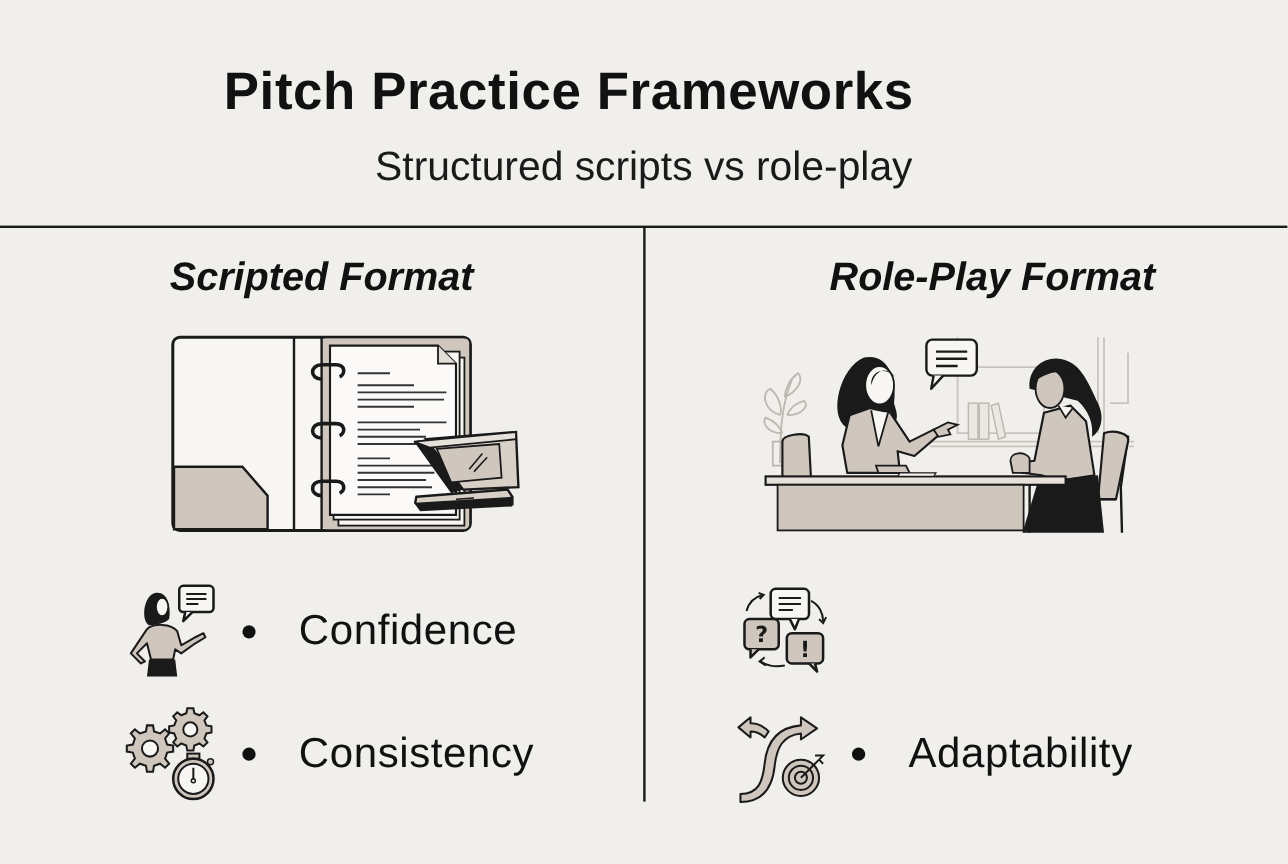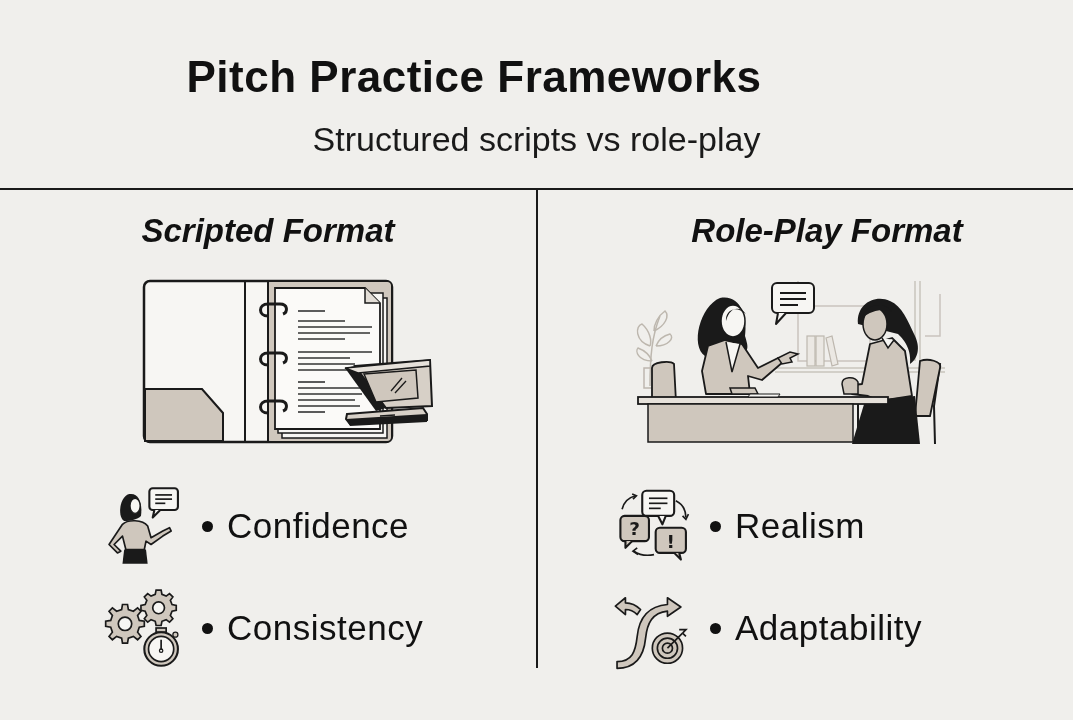--- a/index.html
+++ b/index.html
@@ -32,21 +32,21 @@
   }
   .col-left { left: 0; width: 536px; }
   .col-right { left: 538px; width: 506px; margin-left: 36px; }
   .illus { position: absolute; }
   .feature {
     position: absolute; display: flex; align-items: center;
   }
   .feature .icon { width: 84px; height: 84px; flex: 0 0 84px; }
   .feature .label {
     font-size: 35px; color: #111; margin-left: 14px; letter-spacing: 0.5px;
-    display: flex; align-items: center;
+    display: flex; align-items: center; gap: 22px;
   }
   .bullet {
     display: inline-block; width: 11px; height: 11px; border-radius: 50%;
     background: #111; margin-right: 14px;
   }
 </style>
 </head>
 <body>
 
 <div class="title">Pitch Practice Frameworks</div>
@@ -223,24 +223,20 @@
     <line x1="44" y1="17" x2="66" y2="17" stroke="#1a1a1a" stroke-width="2"></line>
     <line x1="44" y1="23" x2="66" y2="23" stroke="#1a1a1a" stroke-width="2"></line>
     <line x1="44" y1="29" x2="58" y2="29" stroke="#1a1a1a" stroke-width="2"></line>
     <rect x="10" y="38" width="34" height="30" rx="5" fill="#cfc7bd" stroke="#1a1a1a" stroke-width="2.5"></rect>
     <path d="M16 68 L16 76 L24 68" fill="#cfc7bd" stroke="#1a1a1a" stroke-width="2.5" stroke-linejoin="round"></path>
     <text x="27" y="61" text-anchor="middle" font-size="22" font-weight="700" font-family="DejaVu Sans, sans-serif" fill="#1a1a1a">?</text>
     <rect x="52" y="52" width="36" height="30" rx="5" fill="#cfc7bd" stroke="#1a1a1a" stroke-width="2.5"></rect>
     <path d="M74 82 L82 90 L80 82" fill="#cfc7bd" stroke="#1a1a1a" stroke-width="2.5" stroke-linejoin="round"></path>
     <text x="70" y="76" text-anchor="middle" font-size="22" font-weight="700" font-family="DejaVu Sans, sans-serif" fill="#1a1a1a">!</text>
   </svg>
-  <div class="label">
-    <span class="bullet"></span>
-    <span>Realism</span>
-  </div>
 </div>
 
 <div class="feature" style="left:612px; top:586px;">
   <svg class="icon" viewBox="0 0 100 100">
     <path d="M34 28 C28 22 22 20 16 20 L16 14 L4 24 L16 34 L16 28 C22 28 26 30 30 34 Z" fill="#cfc7bd" stroke="#1a1a1a" stroke-width="2" stroke-linejoin="round"></path>
     <path d="M6 90 C24 90 28 78 30 60 C32 40 42 24 66 22 L66 14 L82 25 L66 36 L66 30 C48 32 42 44 40 62 C38 82 30 98 6 98 Z" fill="#cfc7bd" stroke="#1a1a1a" stroke-width="2" stroke-linejoin="round"></path>
     <circle cx="66" cy="74" r="18" fill="#cfc7bd" stroke="#1a1a1a" stroke-width="2"></circle>
     <circle cx="66" cy="74" r="12" fill="none" stroke="#1a1a1a" stroke-width="2"></circle>
     <circle cx="66" cy="74" r="6" fill="none" stroke="#1a1a1a" stroke-width="2"></circle>
     <line x1="66" y1="74" x2="84" y2="56" stroke="#1a1a1a" stroke-width="2"></line>

